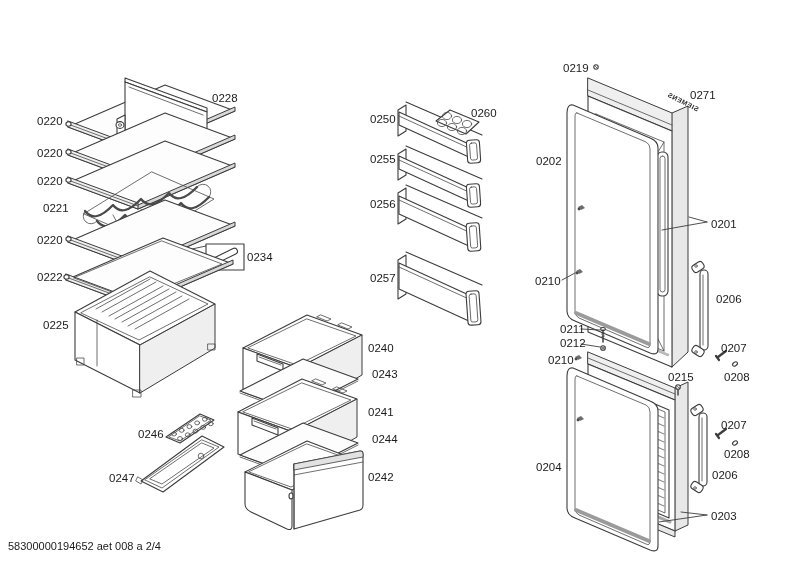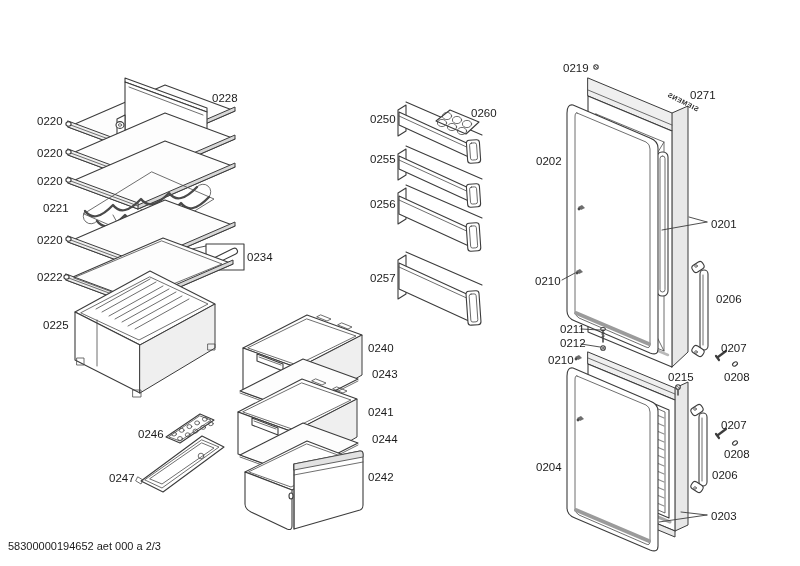--- a/index.html
+++ b/index.html
@@ -372,14 +372,14 @@
     <text class="lbl" x="721" y="352">0207</text>
     <text class="lbl" x="724" y="381">0208</text>
     <text class="lbl" x="536" y="471">0204</text>
     <text class="lbl" x="721" y="429">0207</text>
     <text class="lbl" x="724" y="458">0208</text>
     <text class="lbl" x="712" y="479">0206</text>
     <text class="lbl" x="711" y="520">0203</text>
   </g>
 </svg>
 
-<div class="footer">58300000194652 aet 000 a 2/3</div>
+<div class="footer">58300000194652 aet 008 a 2/4</div>
 </div>
 
 </body></html>

